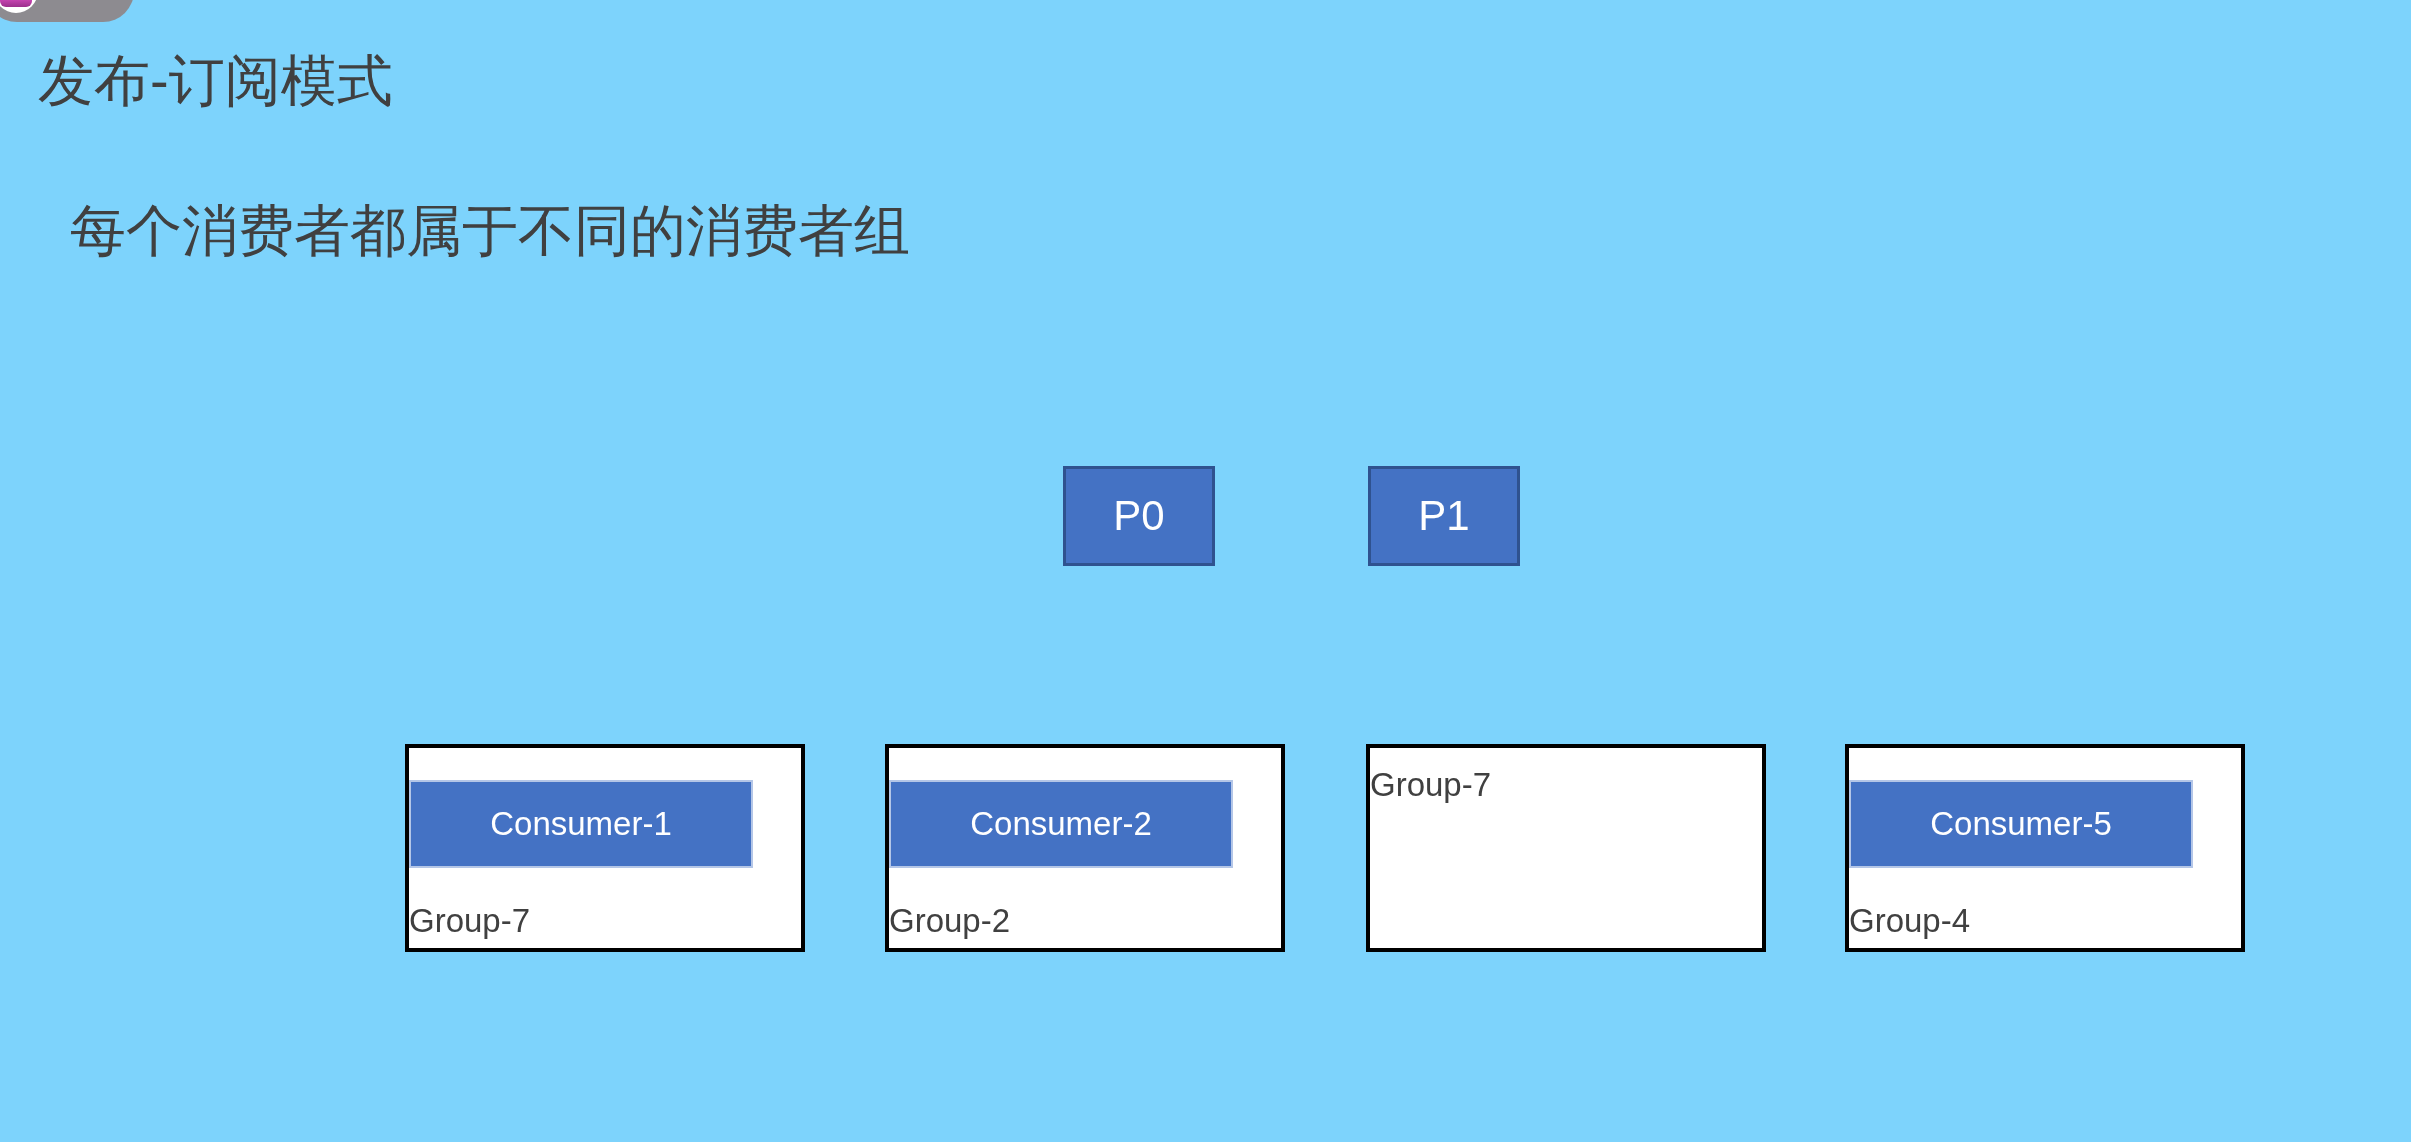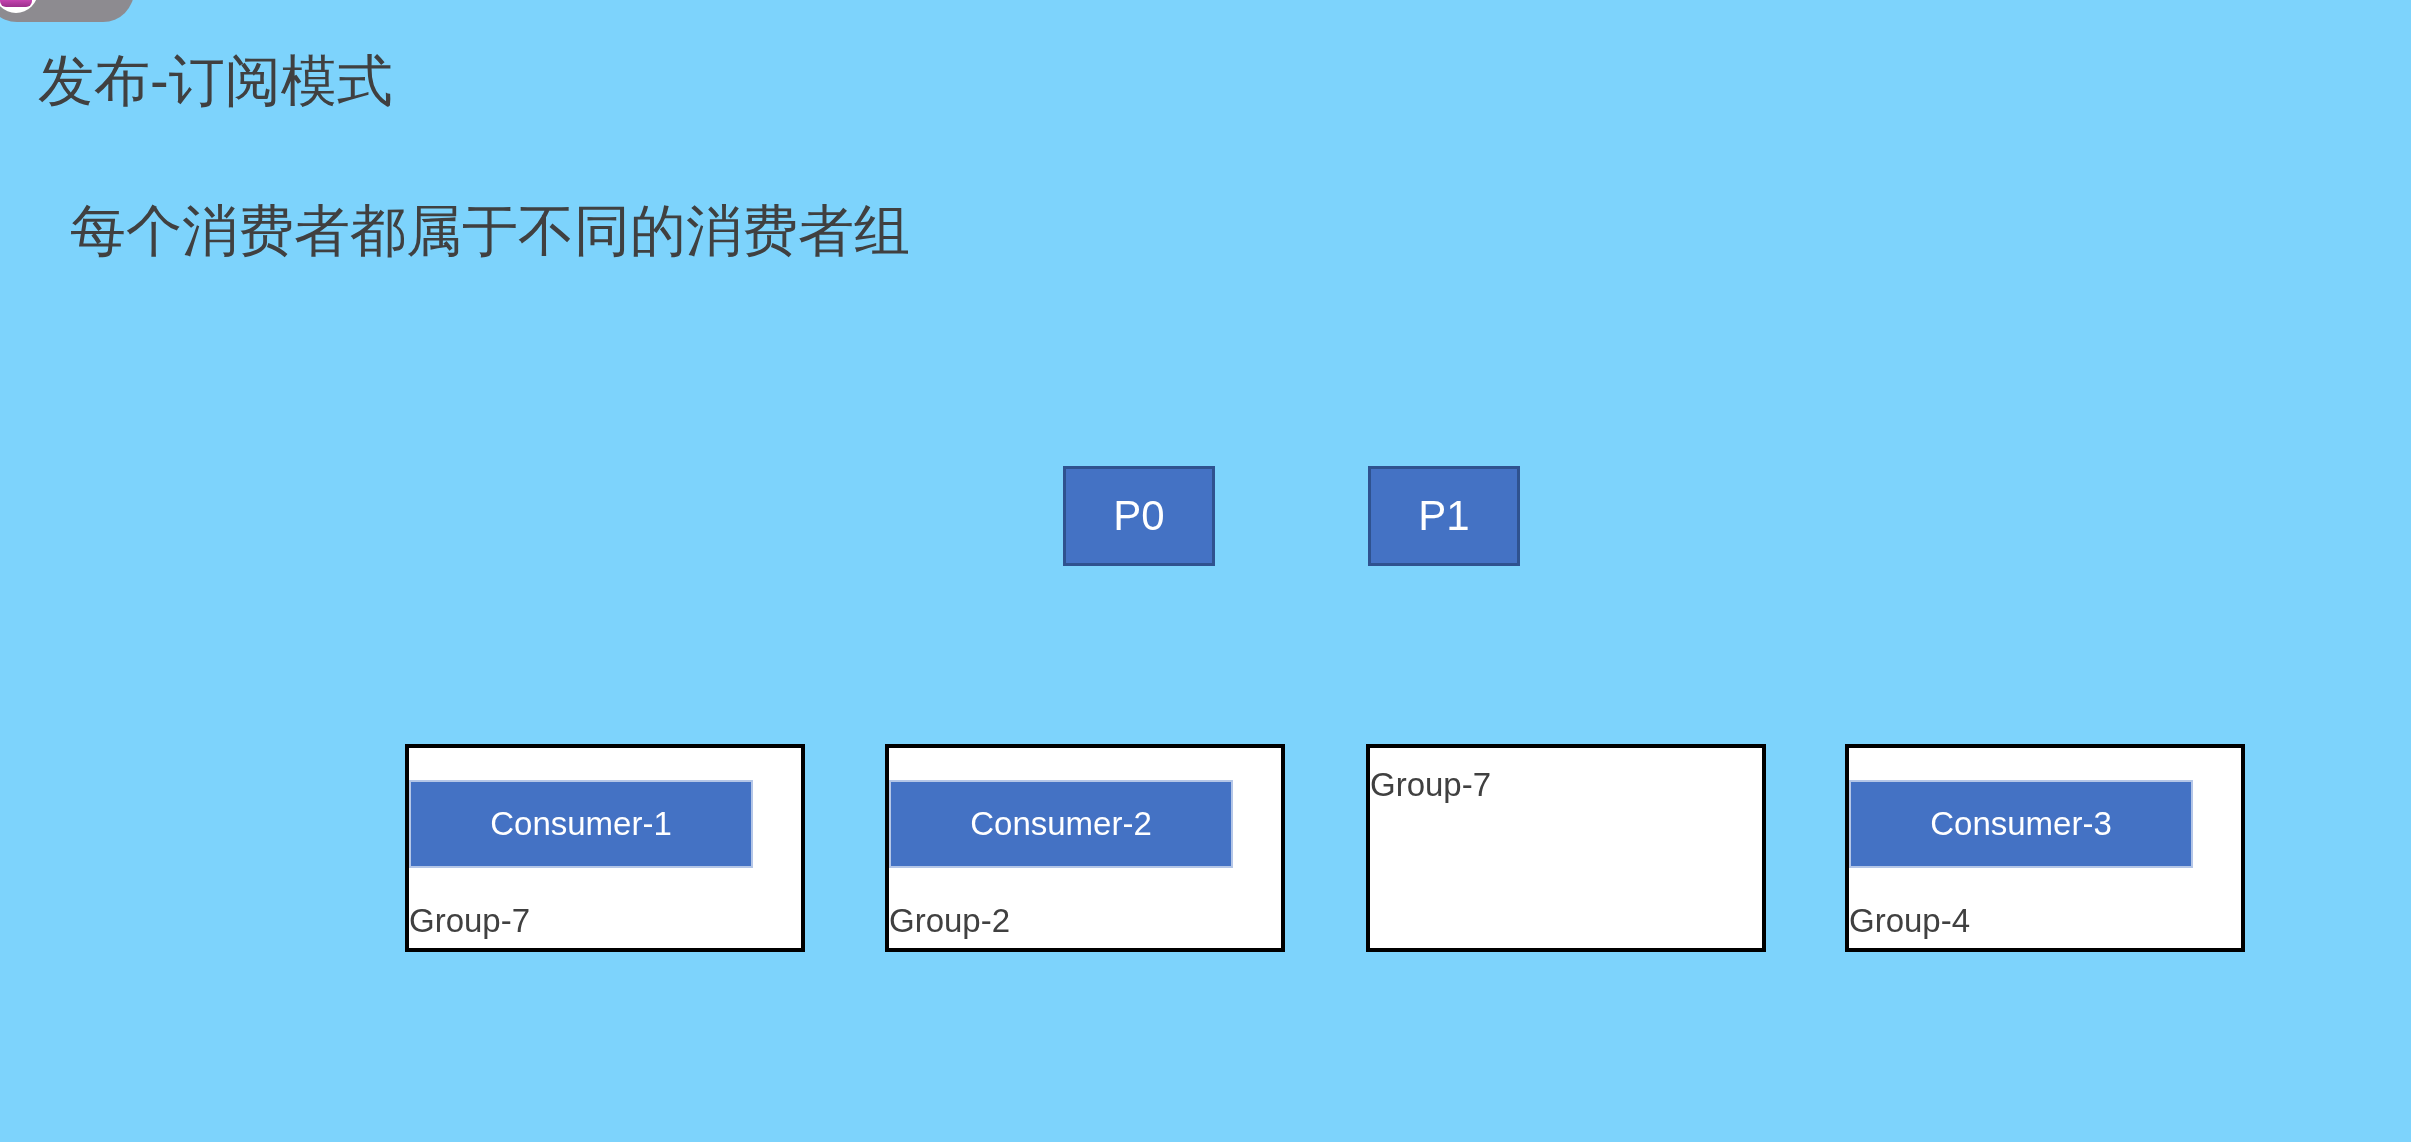--- a/index.html
+++ b/index.html
@@ -154,17 +154,17 @@
   <div class="group-box" id="group-box-2">
     <div class="consumer-chip">Consumer-2</div>
     <div class="group-label">Group-2</div>
   </div>
 
   <div class="group-box" id="group-box-3">
     <div class="group-label">Group-7</div>
   </div>
 
   <div class="group-box" id="group-box-4">
-    <div class="consumer-chip">Consumer-3</div>
+    <div class="consumer-chip">Consumer-5</div>
     <div class="group-label">Group-4</div>
   </div>
 
 </div>
 
 </body></html>

